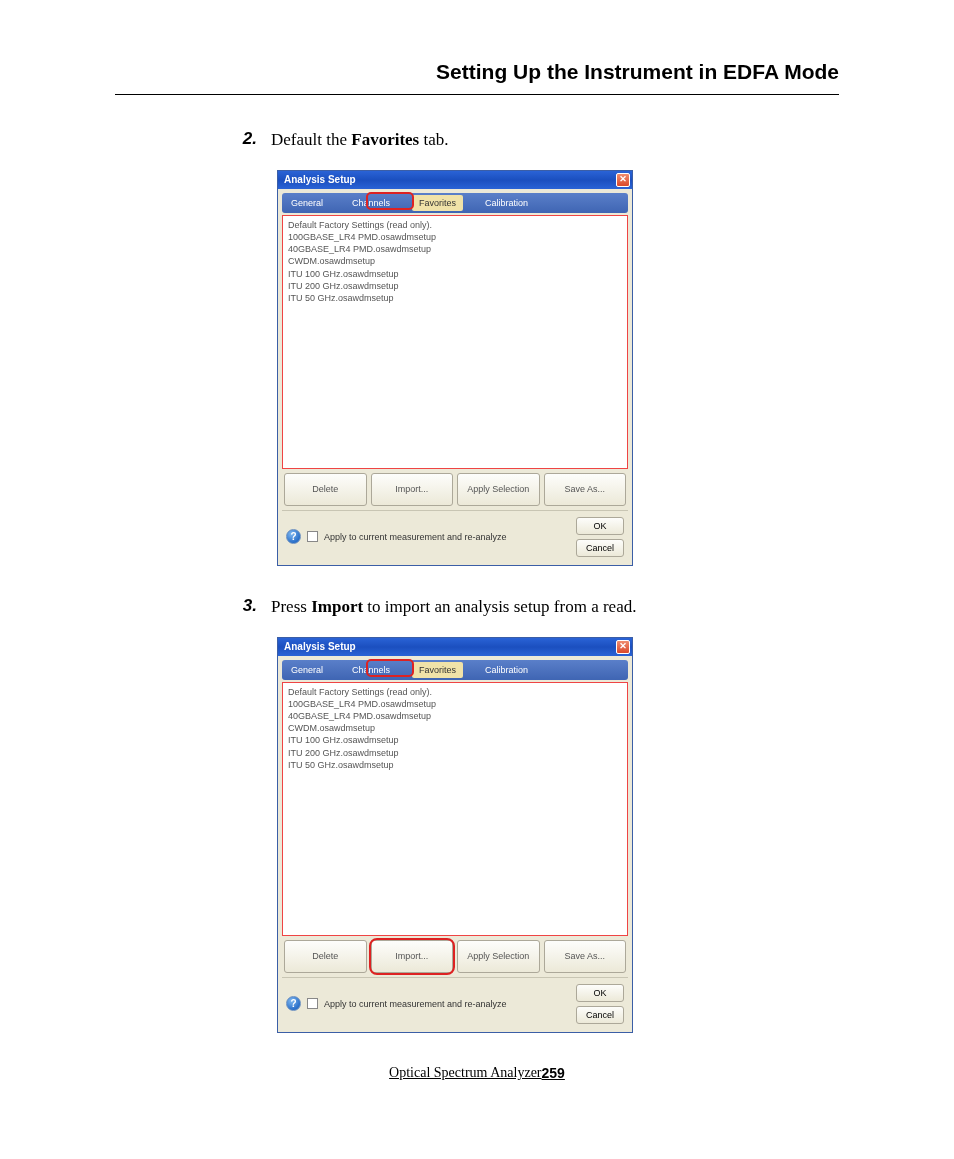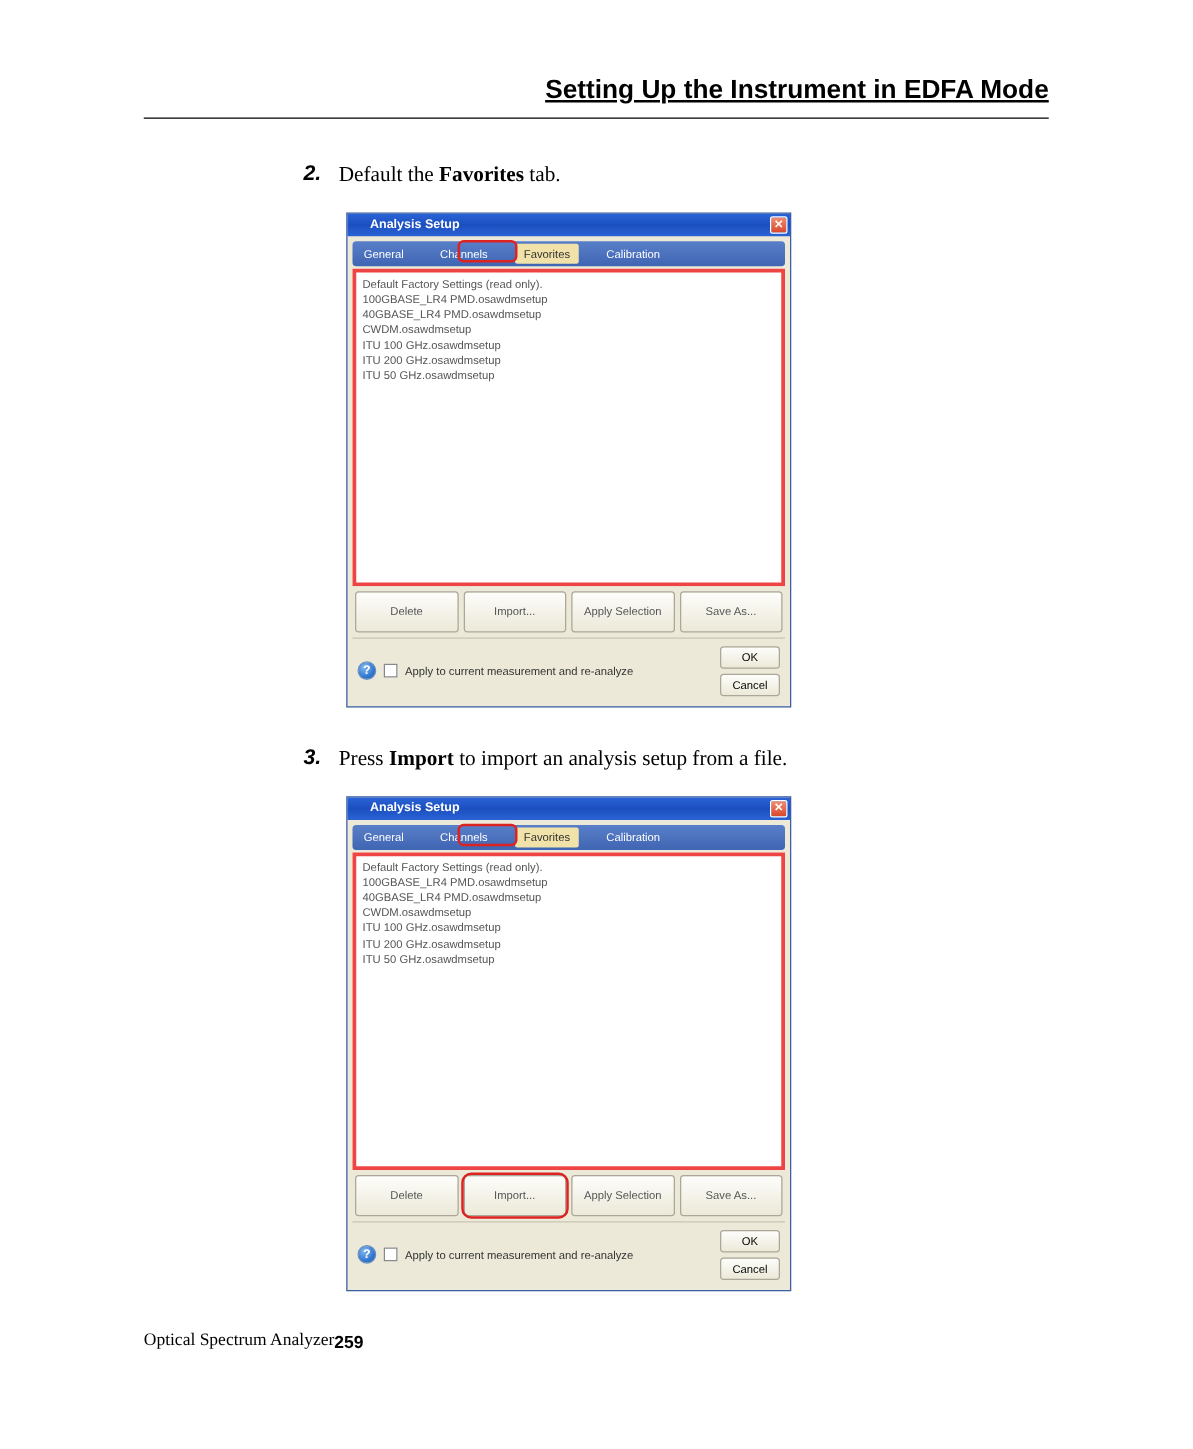--- a/index.html
+++ b/index.html
@@ -9,21 +9,21 @@
     background: #fff;
     font-family: Georgia, 'Times New Roman', serif;
     position: relative;
     color: #000;
   }
   .page {
     padding: 60px 115px 50px 115px;
     height: 100%;
     position: relative;
   }
-  .header-section { text-align: right; margin-bottom: 6px; text-decoration: underline; }
+  .header-section { text-align: right; margin-bottom: 6px; }
   .header-title {
     font-family: Arial, Helvetica, sans-serif;
     font-weight: bold;
     font-size: 21px;
   }
   .header-subtitle {
     font-style: italic;
     font-size: 16px;
     margin-top: 4px;
   }
@@ -65,21 +65,20 @@
     height: 18px;
     display: flex;
     align-items: center;
     padding: 0 2px 0 6px;
     justify-content: space-between;
   }
   .dlg-title {
     color: #fff;
     font-weight: bold;
     font-size: 10px;
-    margin-left: 12px;
   }
   .dlg-close {
     width: 14px; height: 14px;
     background: linear-gradient(to bottom, #f08d6f, #d9482b);
     border: 1px solid #fff;
     border-radius: 2px;
     display: flex; align-items: center; justify-content: center;
     color: #fff; font-weight: bold; font-size: 9px; line-height: 1;
   }
   .dlg-body { padding: 4px; }
@@ -103,21 +102,21 @@
     position: relative;
   }
   .tab-highlight {
     position: absolute;
     border: 2px solid #d22;
     border-radius: 5px;
     pointer-events: none;
   }
   .listbox {
     background: #fff;
-    border: 3px solid #ef4444;
+    border: 1px solid #ef4444;
     height: 254px;
     margin-top: 2px;
     padding: 3px 5px;
     color: #555;
     font-size: 9px;
     line-height: 1.35;
   }
   .list-item { white-space: nowrap; }
   .btnrow {
     display: flex;
@@ -177,22 +176,23 @@
     font-size: 9px;
     display: flex; align-items: center; justify-content: center;
   }
 
   .page-footer {
     position: absolute;
     bottom: 78px;
     left: 115px;
     right: 115px;
     display: flex;
-    justify-content: flex-start;
+    justify-content: center;
     font-size: 14px;
+    text-decoration: underline;
   }
   .footer-left { }
   .footer-right { font-weight: bold; font-family: Arial, sans-serif; }
 </style>
 </head>
 <body>
 
 <div class="page">
   <div class="header-section">
     <div class="header-title">Setting Up the Instrument in EDFA Mode</div>
@@ -246,21 +246,21 @@
               <div class="fbtn">Cancel</div>
             </div>
           </div>
         </div>
       </div>
     </div>
 
     <div class="step">
       <div class="step-num">3.</div>
       <div class="step-text">
-        <span>Press </span><span class="bold">Import</span><span> to import an analysis setup from a file.</span>
+        <span>Press </span><span class="bold">Import</span><span> to import an analysis setup from a read.</span>
       </div>
     </div>
 
     <div class="screenshot-wrap">
       <div class="dlg">
         <div class="dlg-titlebar">
           <span class="dlg-title">Analysis Setup</span>
           <span class="dlg-close">✕</span>
         </div>
         <div class="dlg-body">

